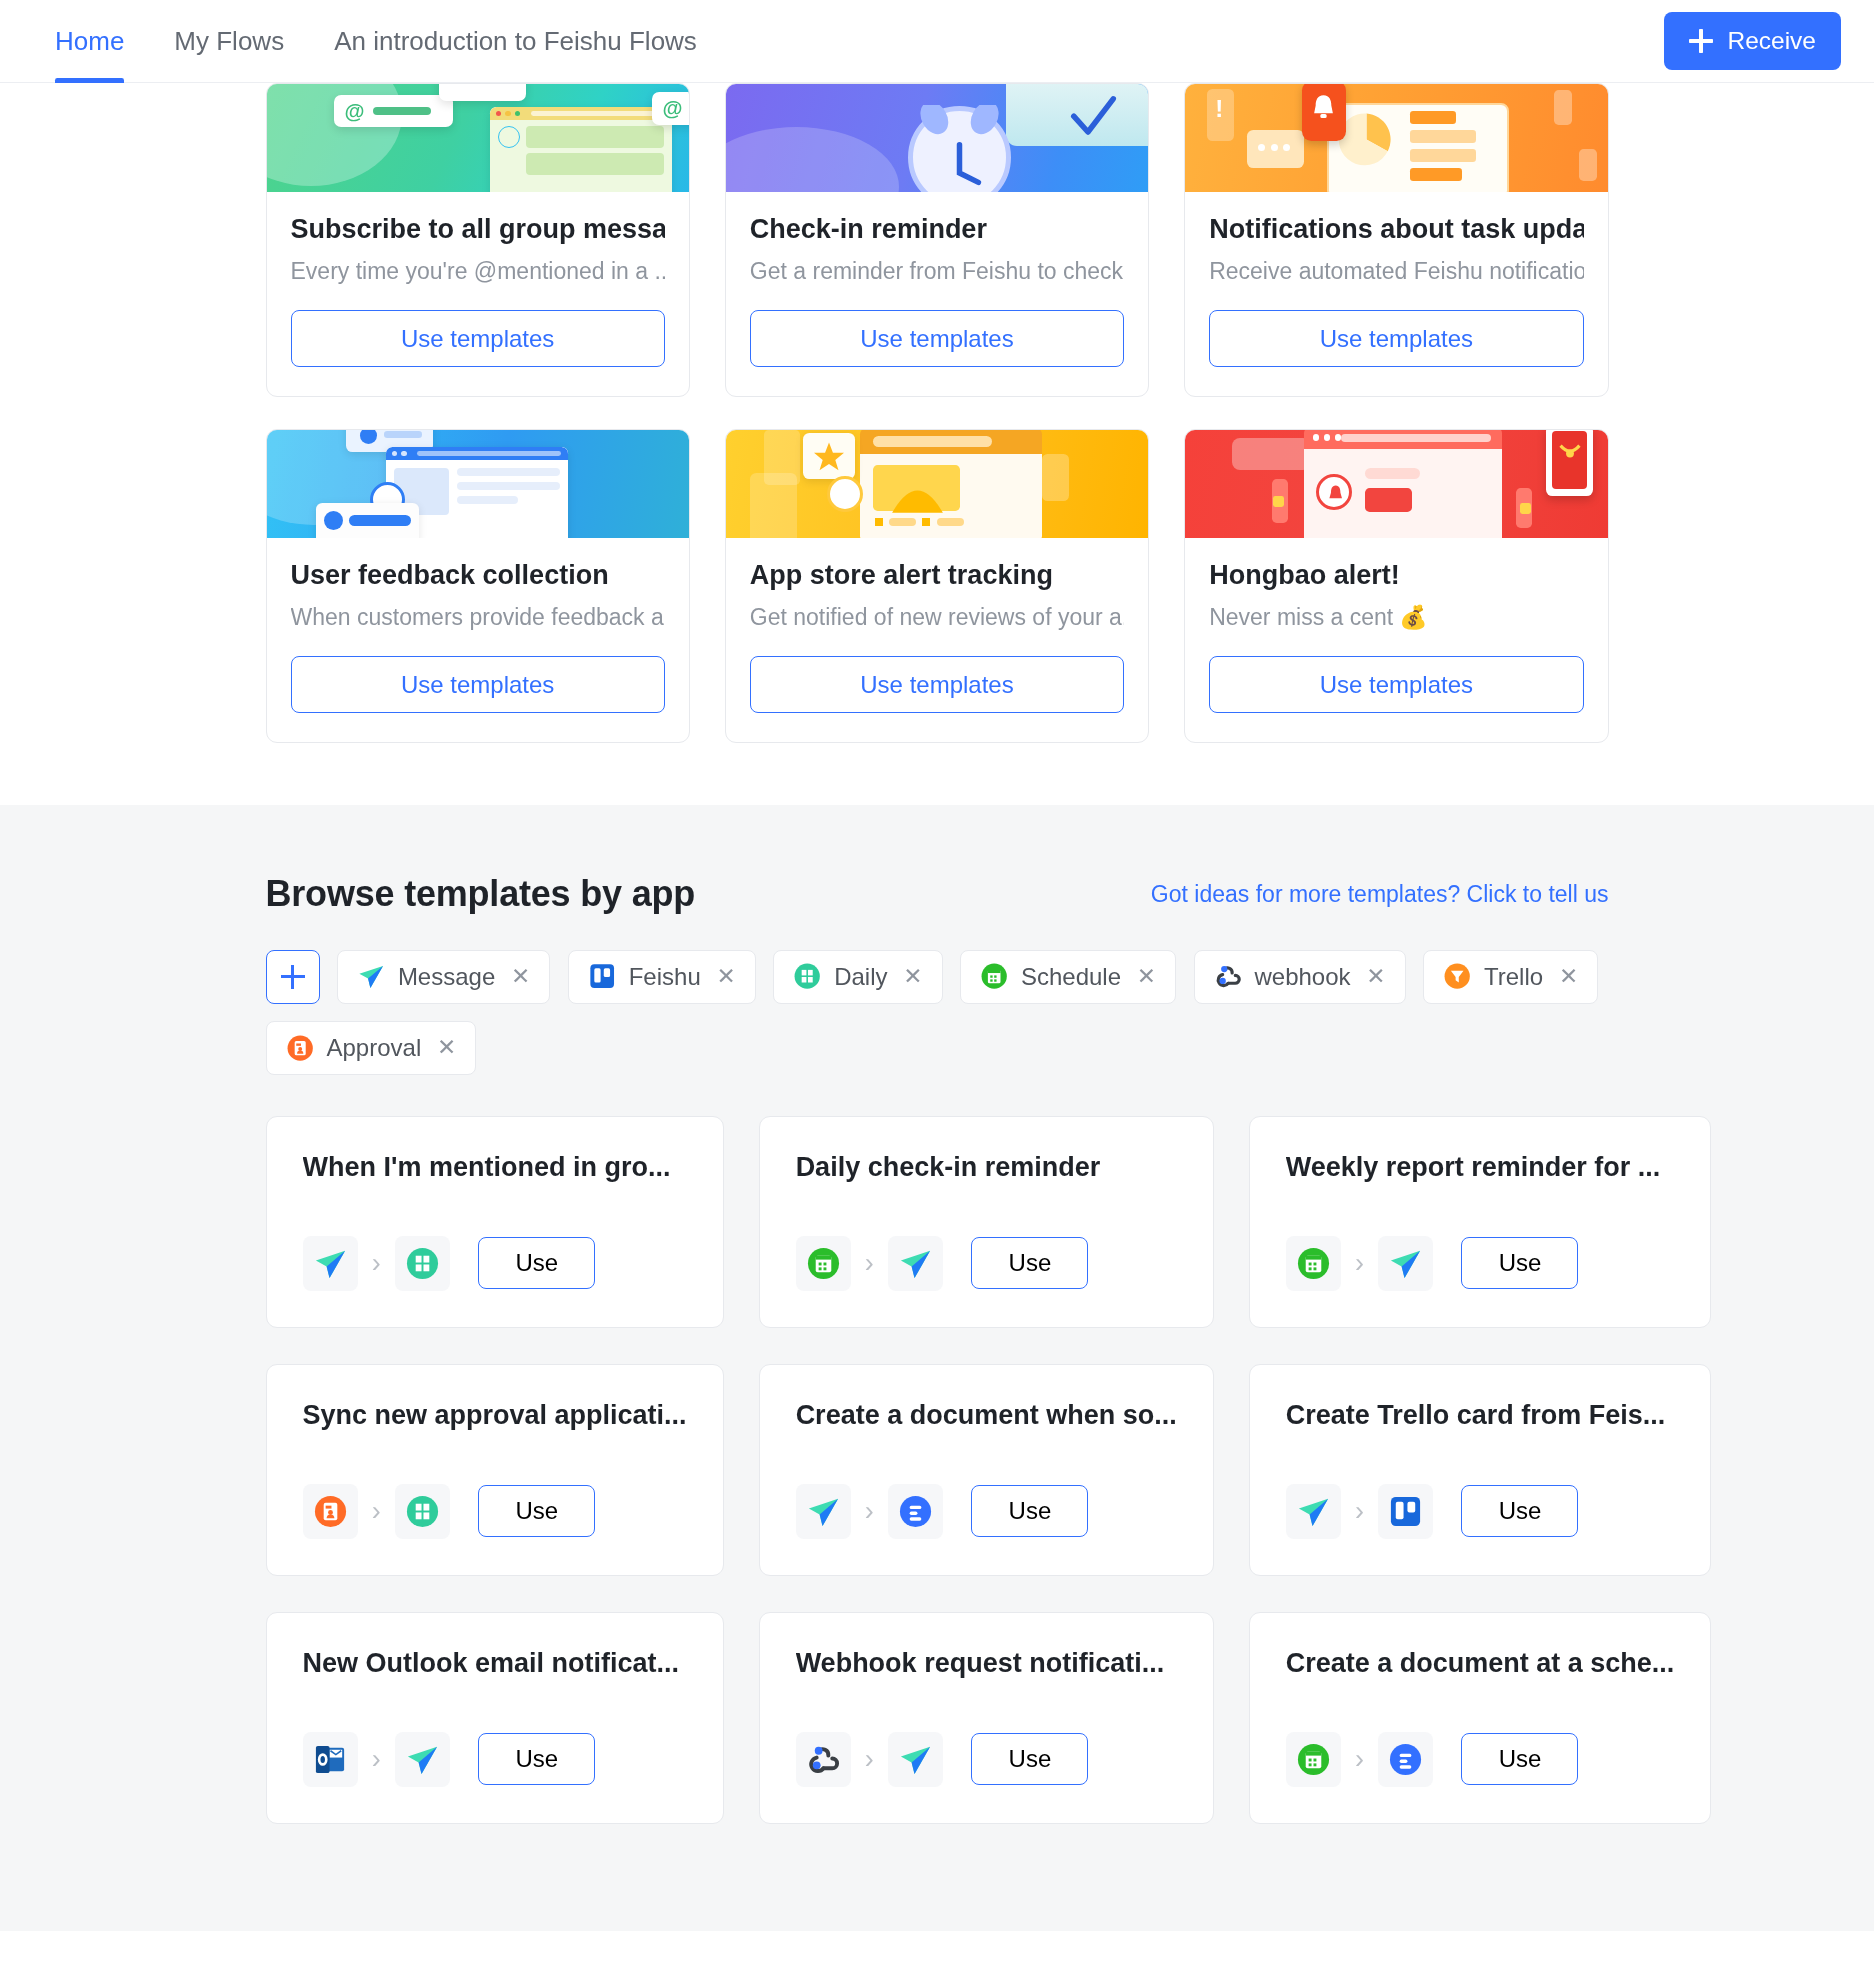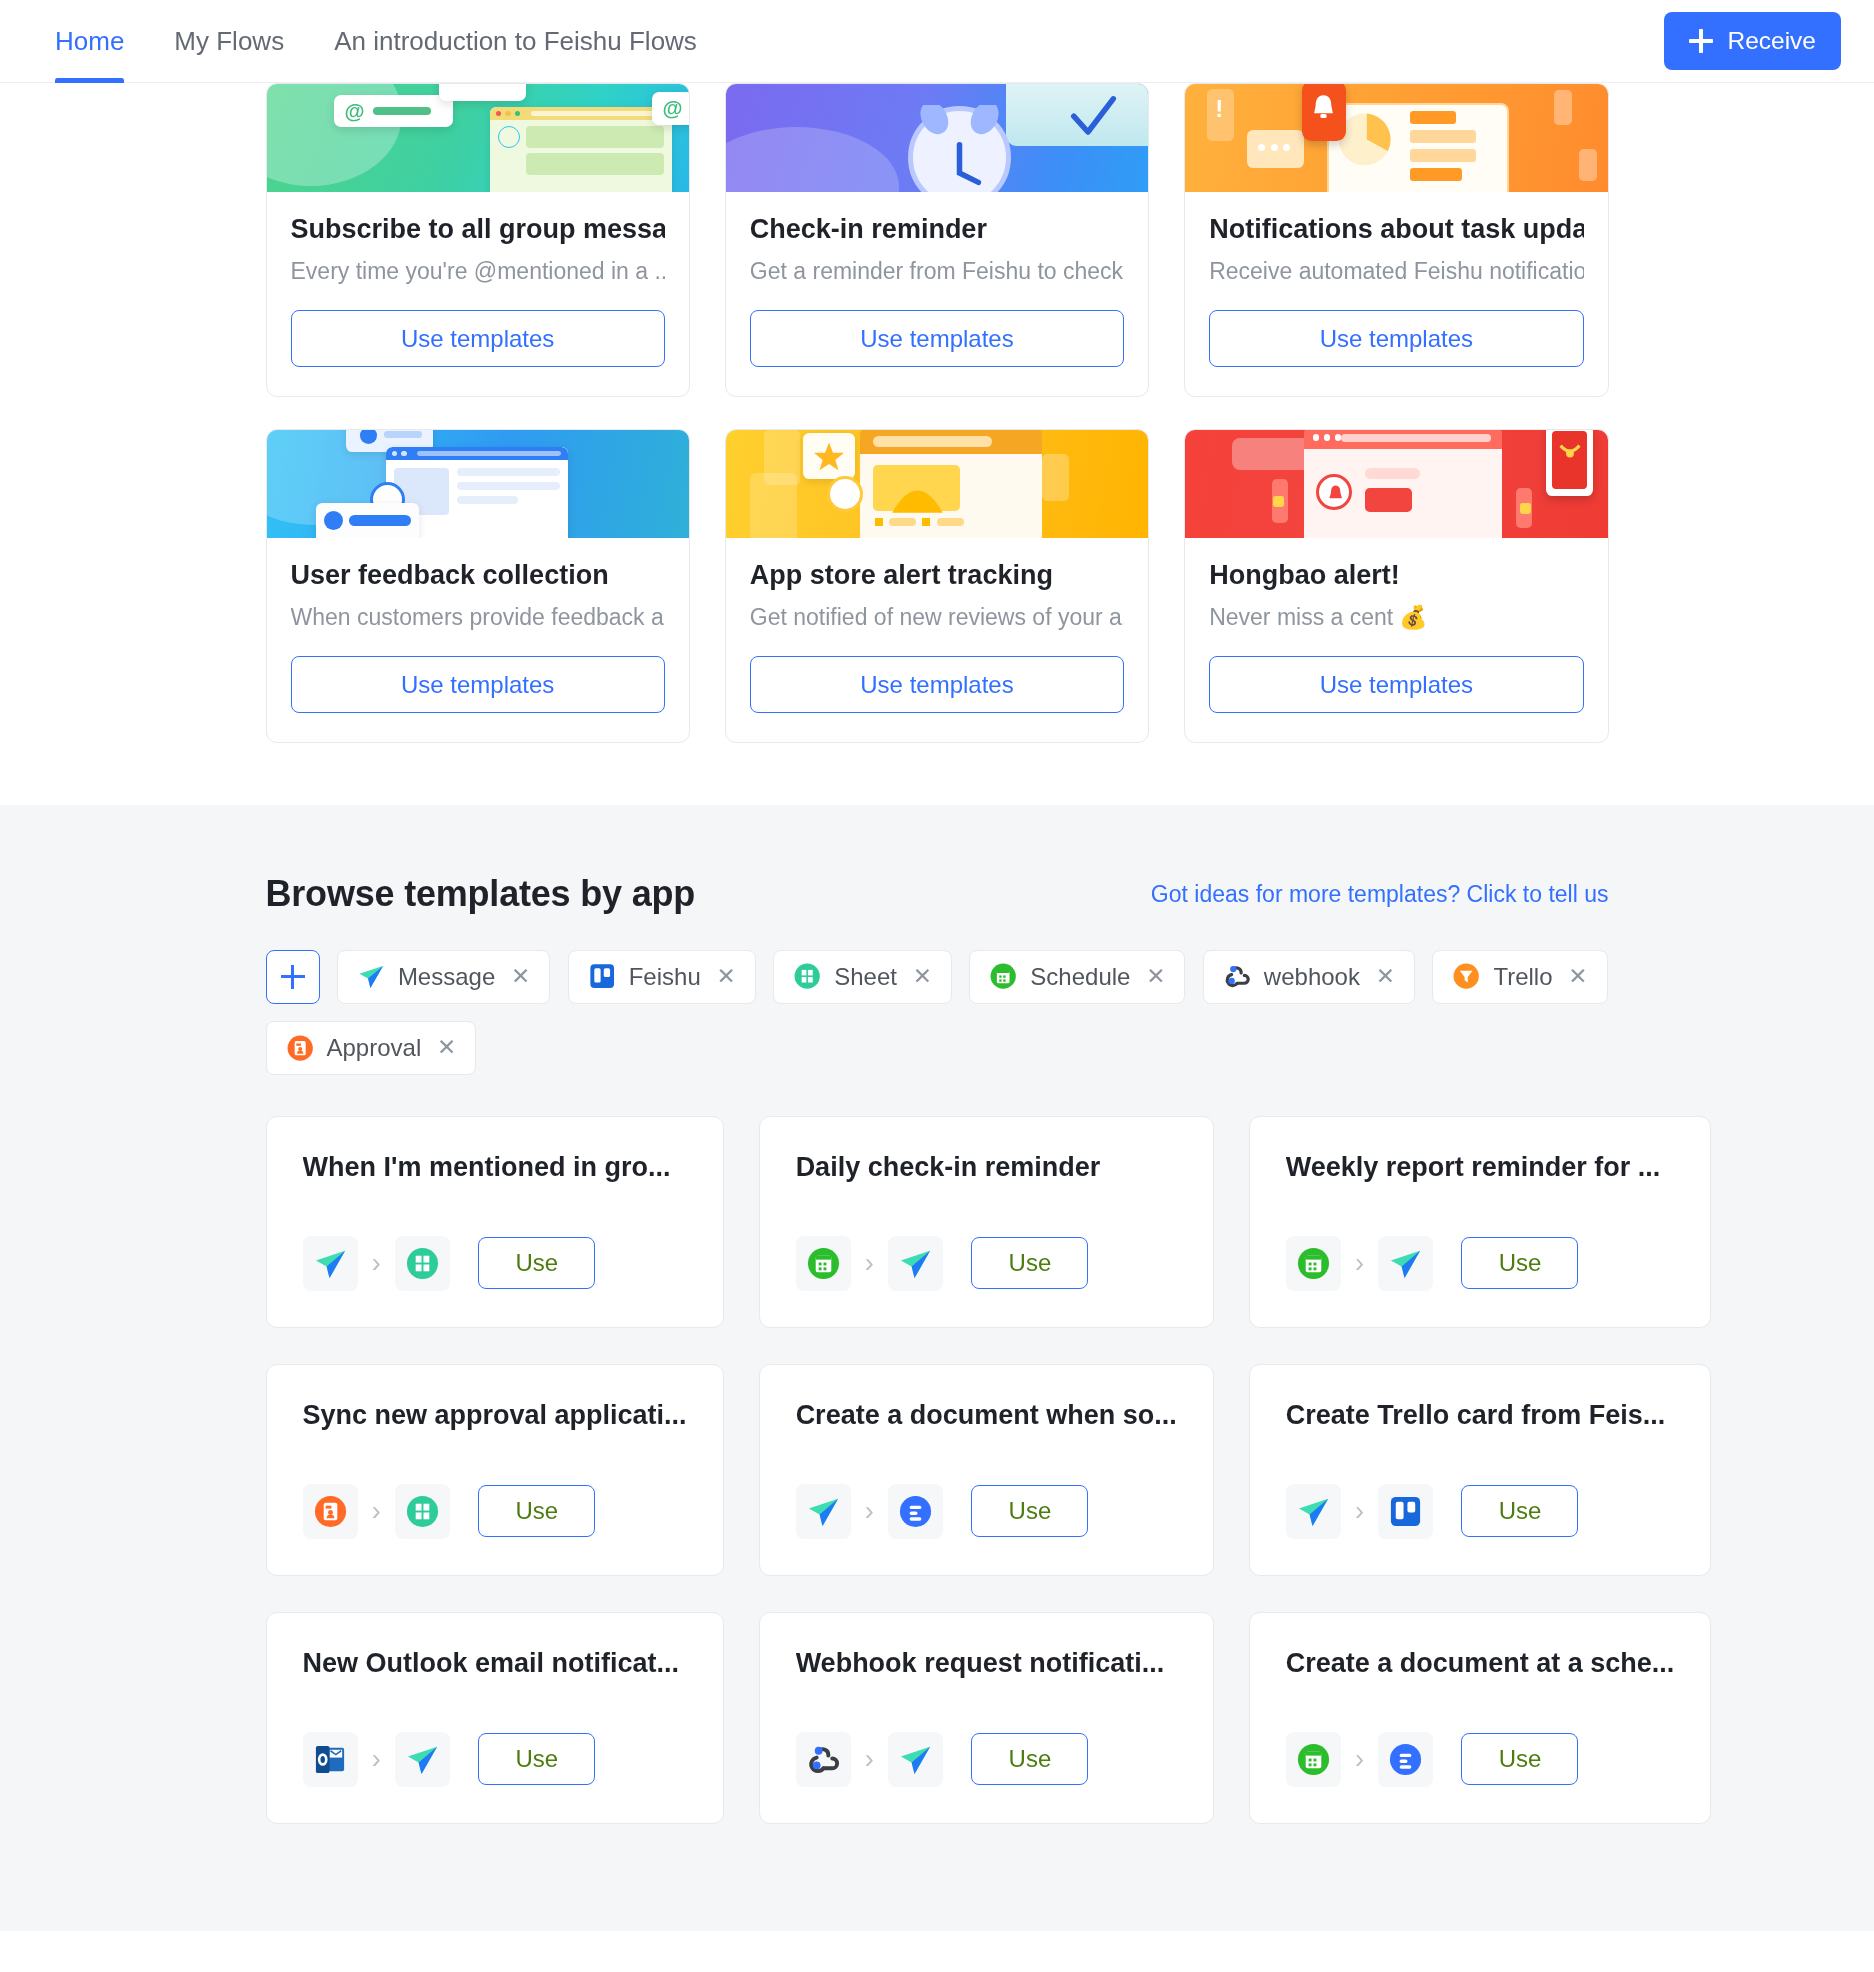--- a/index.html
+++ b/index.html
@@ -186,21 +186,21 @@
   .tile {
     width: 55px; height: 55px; border-radius: 8px; background: #f6f7f9;
     display: flex; align-items: center; justify-content: center; flex: none;
   }
   .tile .appicon { width: 35px; height: 35px; }
   .chev { color: #bcc0c6; font-size: 27px; margin: 0 3.2px; flex:none; }
   .tpl-use {
     margin-left: 17.4px;
     width: 117px; height: 52px;
     border: 1.6px solid #3370ff; border-radius: 8px;
-    background: #fff; color: #4d7c0f; font-size: 24px;
+    background: #fff; color: #000000; font-size: 24px;
     display:flex; align-items:center; justify-content:center; cursor:pointer;text-align:right;
   }
 
   .showmore-wrap { display: flex; justify-content: center; padding-top: 52px; }
   svg { display: block; }
 </style>
 </head>
 <body>
 
 <div class="topnav">
@@ -475,21 +475,21 @@
       <div class="chip-app">
         <span class="appicon">
           <svg width="28.4" height="28.4" viewBox="0 0 36 36">
             <circle cx="18" cy="18" r="16" fill="#2fcc9b"></circle>
             <rect x="11" y="10" width="6" height="7" fill="#fff"></rect>
             <rect x="19" y="10" width="6" height="7" fill="#fff"></rect>
             <rect x="11" y="19" width="6" height="7" fill="#fff"></rect>
             <rect x="19" y="19" width="6" height="7" fill="#fff"></rect>
           </svg>
         </span>
-        <span>Sheet</span>
+        <span>Daily</span>
         <span class="chip-x">✕</span>
       </div>
 
       <div class="chip-app">
         <span class="appicon">
           <svg width="28.4" height="28.4" viewBox="0 0 36 36">
             <circle cx="18" cy="18" r="16" fill="#2bbd2b"></circle>
             <rect x="10" y="10" width="16" height="17" rx="2" fill="#fff"></rect>
             <rect x="10" y="10" width="16" height="4" fill="#2bbd2b"></rect>
             <rect x="13" y="17" width="3" height="3" fill="#2bbd2b"></rect>

